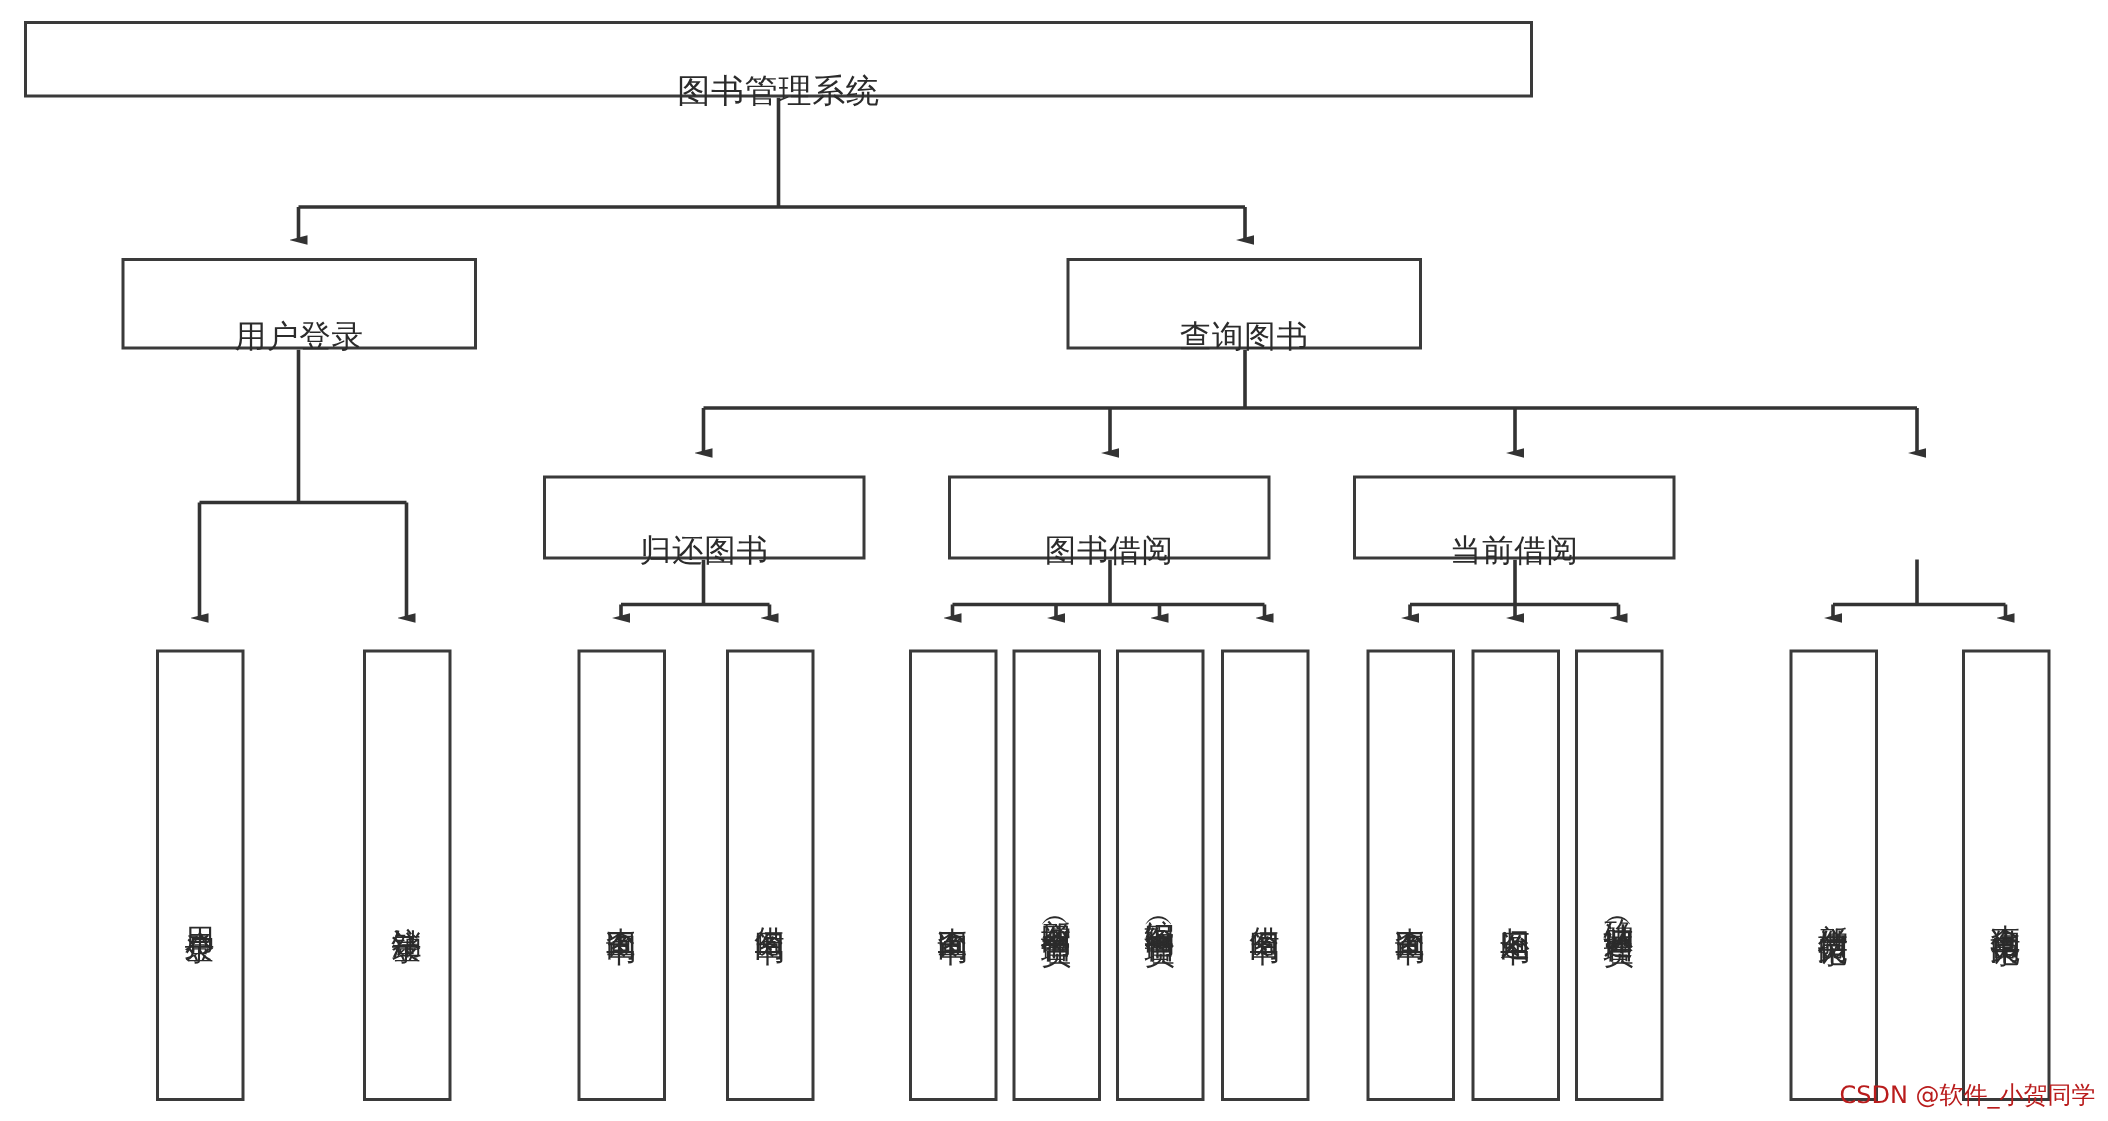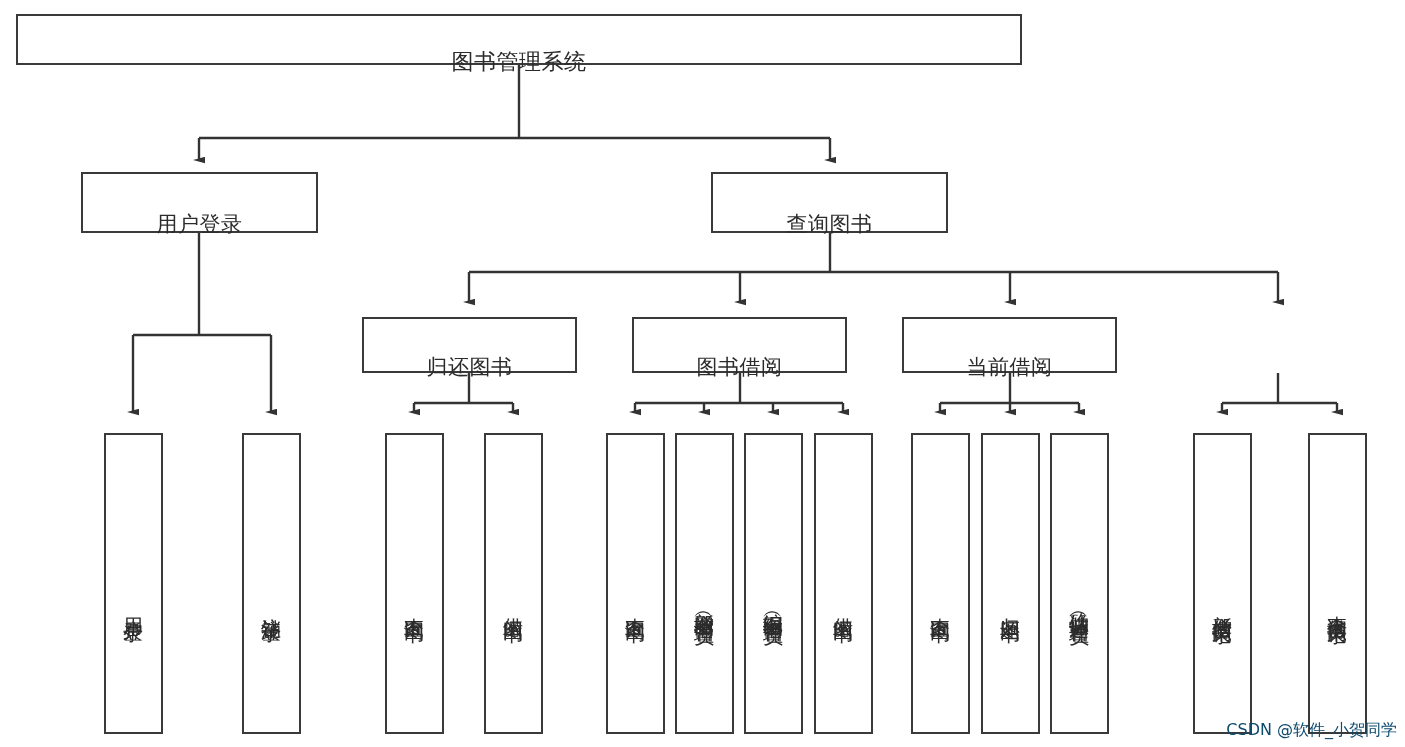--- a/index.html
+++ b/index.html
@@ -55,21 +55,21 @@
   .node.level0 .node-label { font-size: 22px; }
   .node.level1 .node-label { font-size: 21px; }
   .node.level2 .node-label { font-size: 21px; }
   .node.leaf   .node-label { font-size: 20px; }
 
   #watermark {
     position: absolute;
     right: 8px;
     bottom: 6px;
     font-size: 16px;
-    color: #0c4a6e;
+    color: #b91c1c;
     z-index: 5;
     white-space: nowrap;
     font-family: "DejaVu Sans", "Liberation Sans", sans-serif;
   }
 </style>
 </head>
 <body>
 
 <div id="diagram-root">
 

